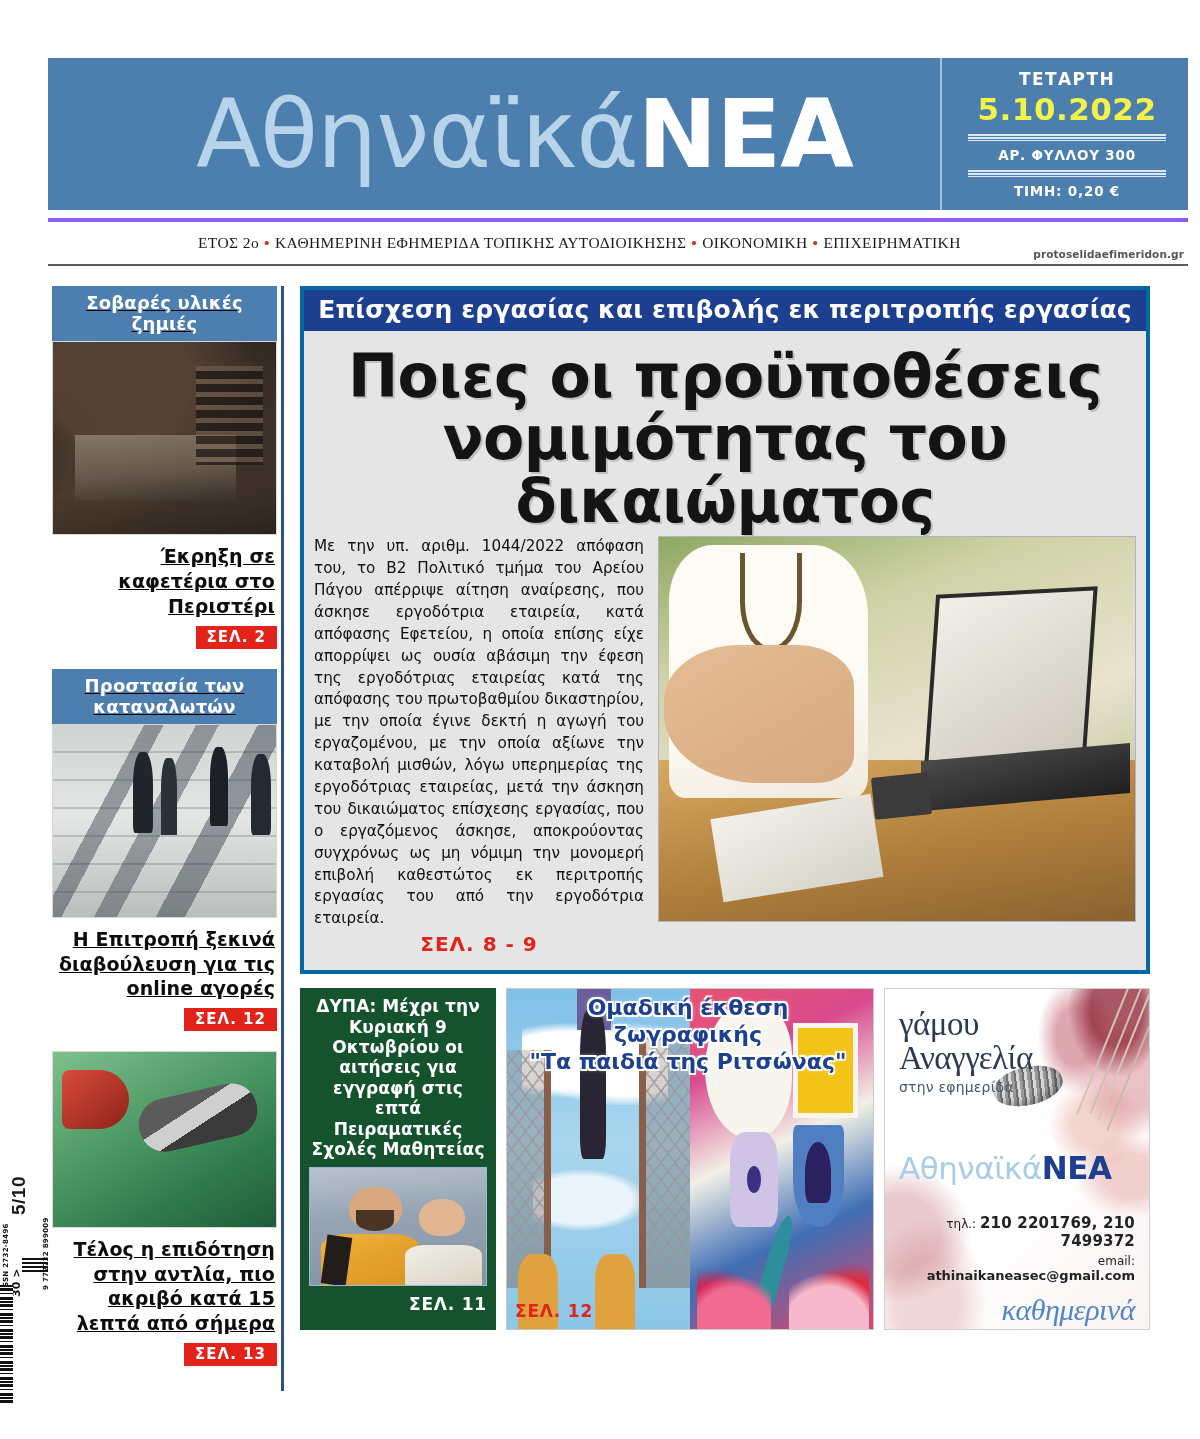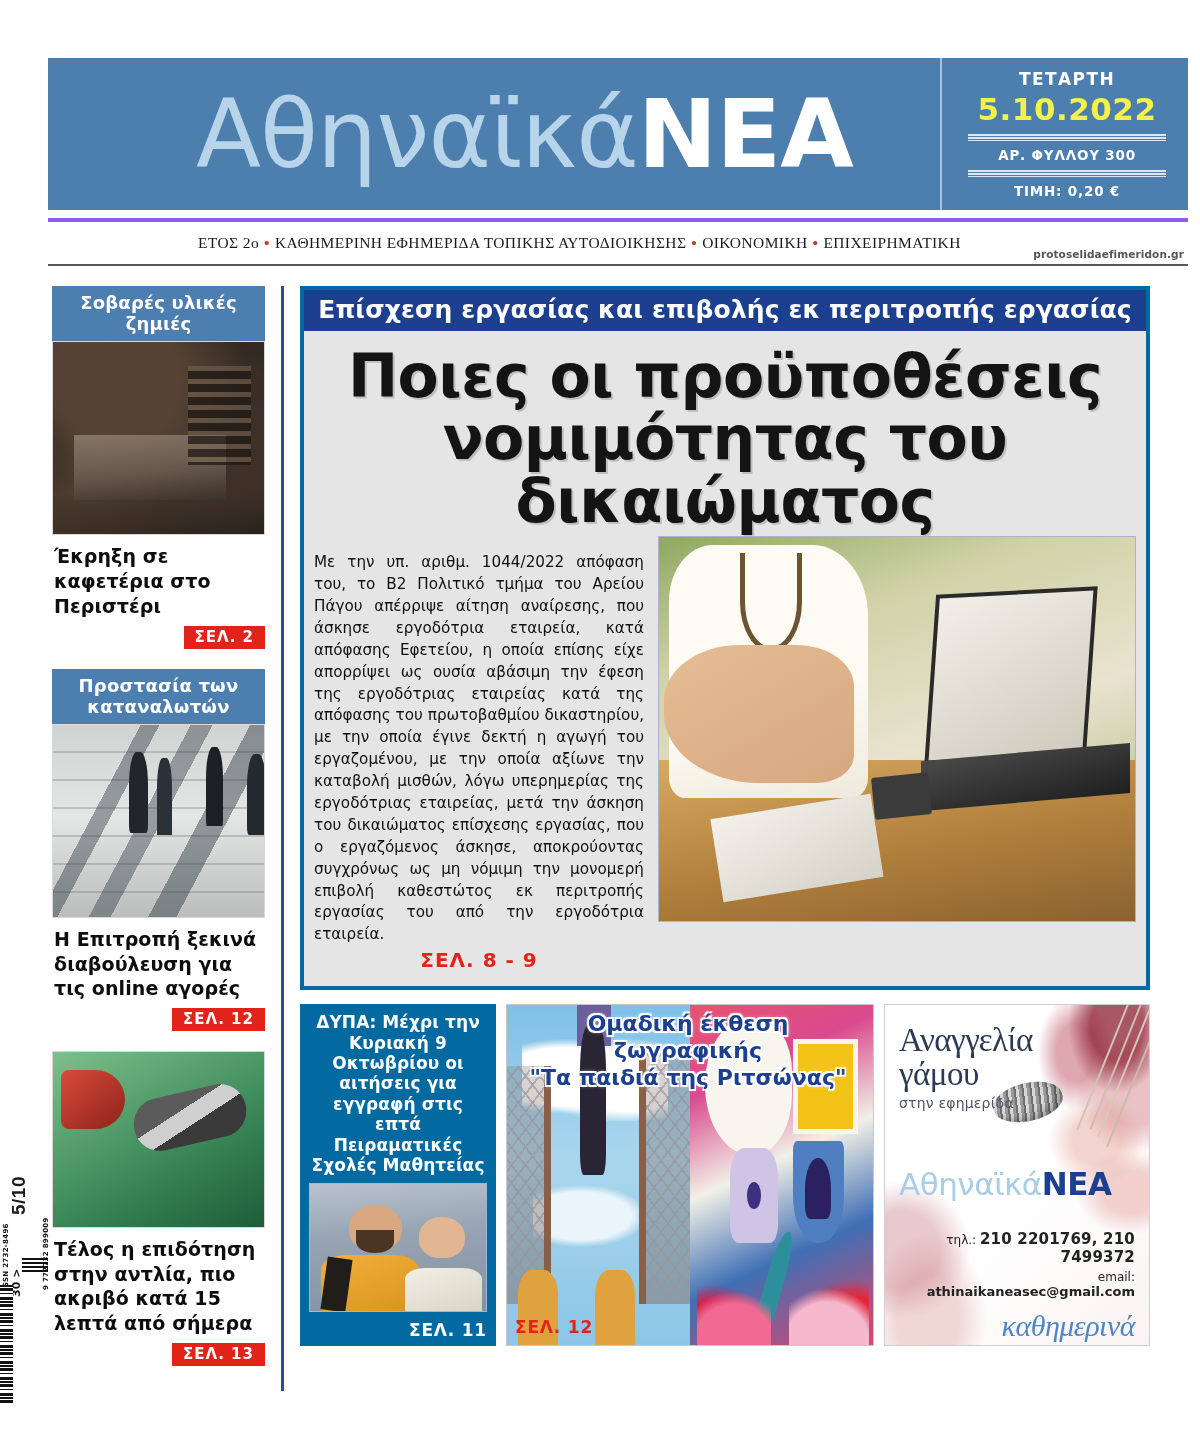--- a/index.html
+++ b/index.html
@@ -165,41 +165,42 @@
     color: #555;
     letter-spacing: 0.1px;
   }
 
   
   .sidebar {
     position: absolute;
     left: 52px; top: 286px;
     width: 232px; height: 1105px;
     border-right: 3px solid #2b4f8c;
-    padding-right: 16px;
+    padding-right: 4px;
+    text-decoration: underline;
   }
   .side-block { margin-bottom: 20px; }
   .side-head {
     background: #4d7eb0;
     color: #ffffff;
     text-align: center;
     font-size: 18px;
     font-weight: 700;
     padding: 6px 4px 7px;
     line-height: 1.18;
     letter-spacing: 0.2px;
   }
   .side-photo {
     width: 100%;
     border: 1px solid #d8d8d8;
     position: relative;
     overflow: hidden;
   }
   .side-cap {
-    text-align: left;
+    text-align: right;
     font-size: 19px;
     font-weight: 700;
     color: #0d0d0d;
     line-height: 1.3;
     padding: 9px 2px 3px;
     letter-spacing: 0.1px;
   }
   .sel-badge {
     display: inline-block;
     background: #e2231a;
@@ -319,21 +320,20 @@
     gap: 14px;
     padding: 0 10px;
   }
   .lead-text {
     width: 330px;
     font-size: 15.2px;
     line-height: 1.44;
     color: #0f0f0f;
     text-align: justify;
     font-family: "DejaVu Sans", sans-serif;
-    margin-top: 16px;
   }
   .lead-sel { text-align: center; margin-top: 2px; }
   .lead-sel .sel {
     color: #e2231a; font-size: 20px; font-weight: 700; letter-spacing: 1px;
   }
   .lead-photo {
     flex: 1;
     height: 386px;
     border: 1px solid #aeb4c6;
     position: relative;
@@ -395,22 +395,22 @@
   .bottom {
     display: flex;
     gap: 10px;
     margin-top: 14px;
     height: 342px;
   }
 
   
   .box-dypa {
     width: 196px;
-    background: #0369a1;
-    padding: 8px 9px 6px;
+    background: #14532d;
+    padding: 8px 9px 16px;
     display: flex;
     flex-direction: column;
   }
   .dypa-head {
     color: #ffffff;
     text-align: center;
     font-size: 17px;
     font-weight: 700;
     line-height: 1.2;
     letter-spacing: 0.1px;
@@ -849,22 +849,22 @@
         <div class="flower-r"></div>
       </div>
       <div class="art-sel">ΣΕΛ. 12</div>
     </div>
 
     <div class="box-ad">
       <div class="ad-petals"></div>
       <div class="ad-stems"></div>
       <div class="ad-roll"></div>
       <div class="ad-inner">
+        <div class="ad-t1">γάμου</div>
         <div class="ad-t1">Αναγγελία</div>
-        <div class="ad-t1">γάμου</div>
         <div class="ad-t2">στην εφημερίδα</div>
         <div class="ad-logo">
           <span class="l">Αθηναϊκά</span><span class="b">ΝΕΑ</span>
         </div>
         <div class="ad-tel">
           <span>τηλ.:</span>
           <b>210 2201769, 210 7499372</b>
         </div>
         <div class="ad-mail">
           <span>email:</span>

